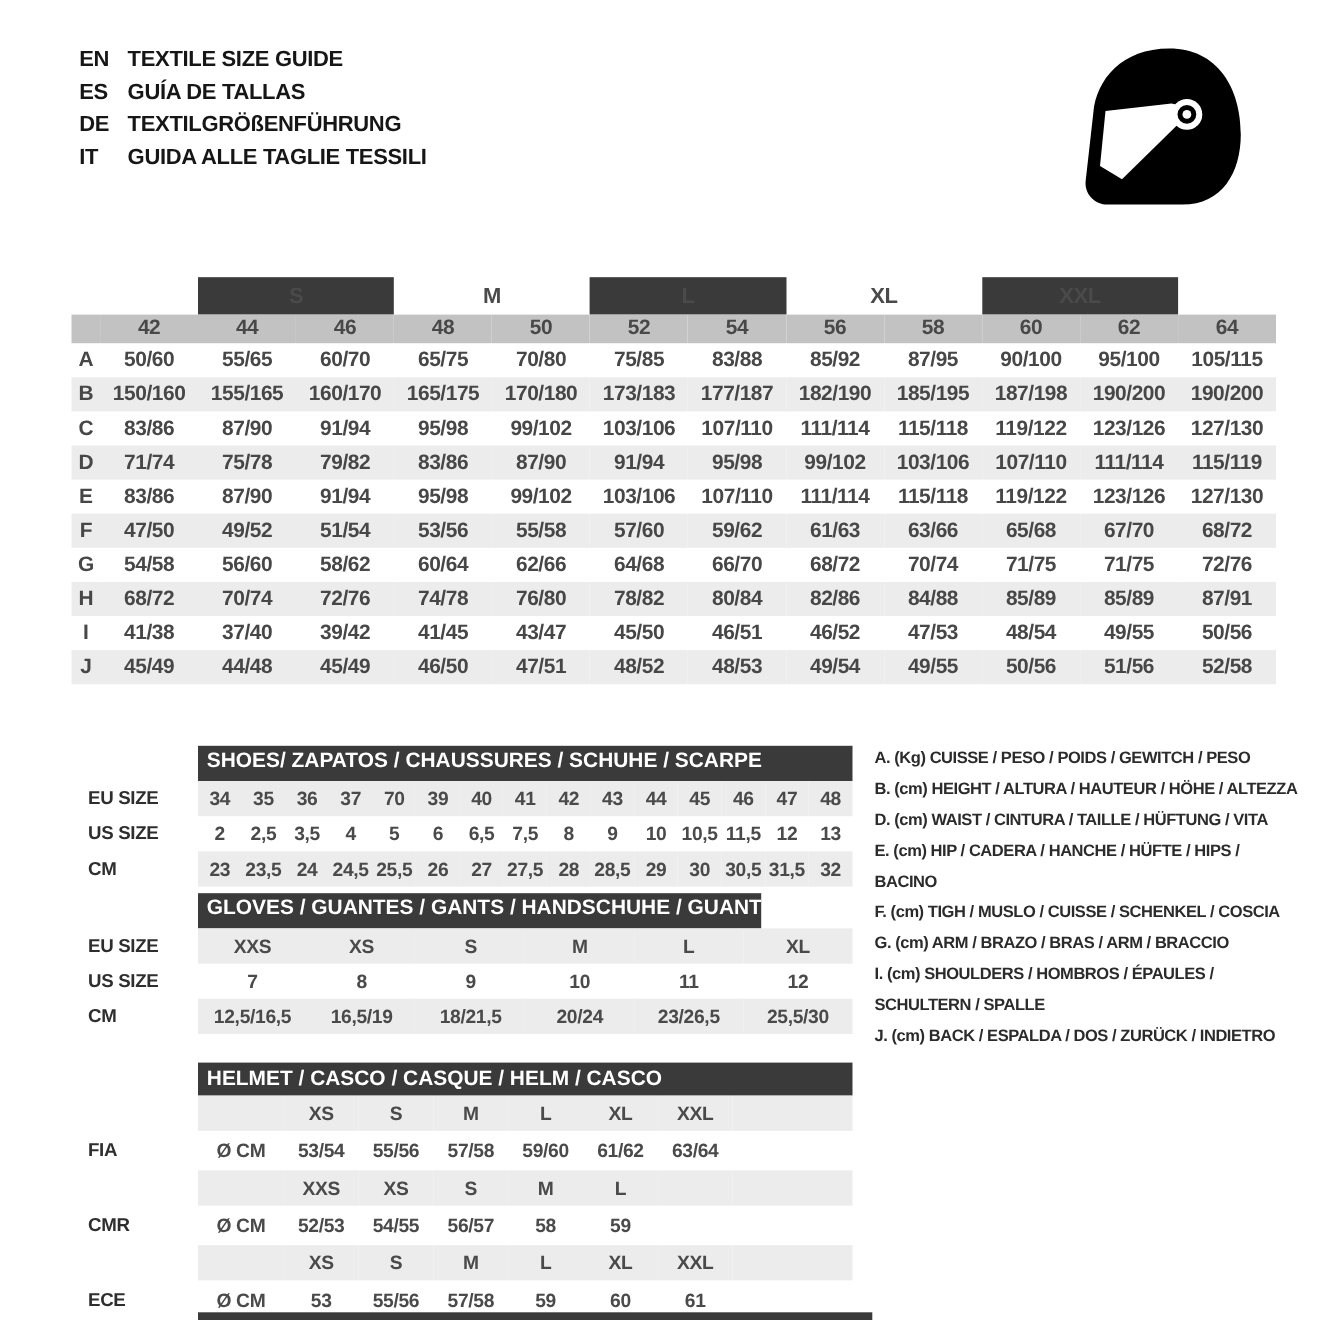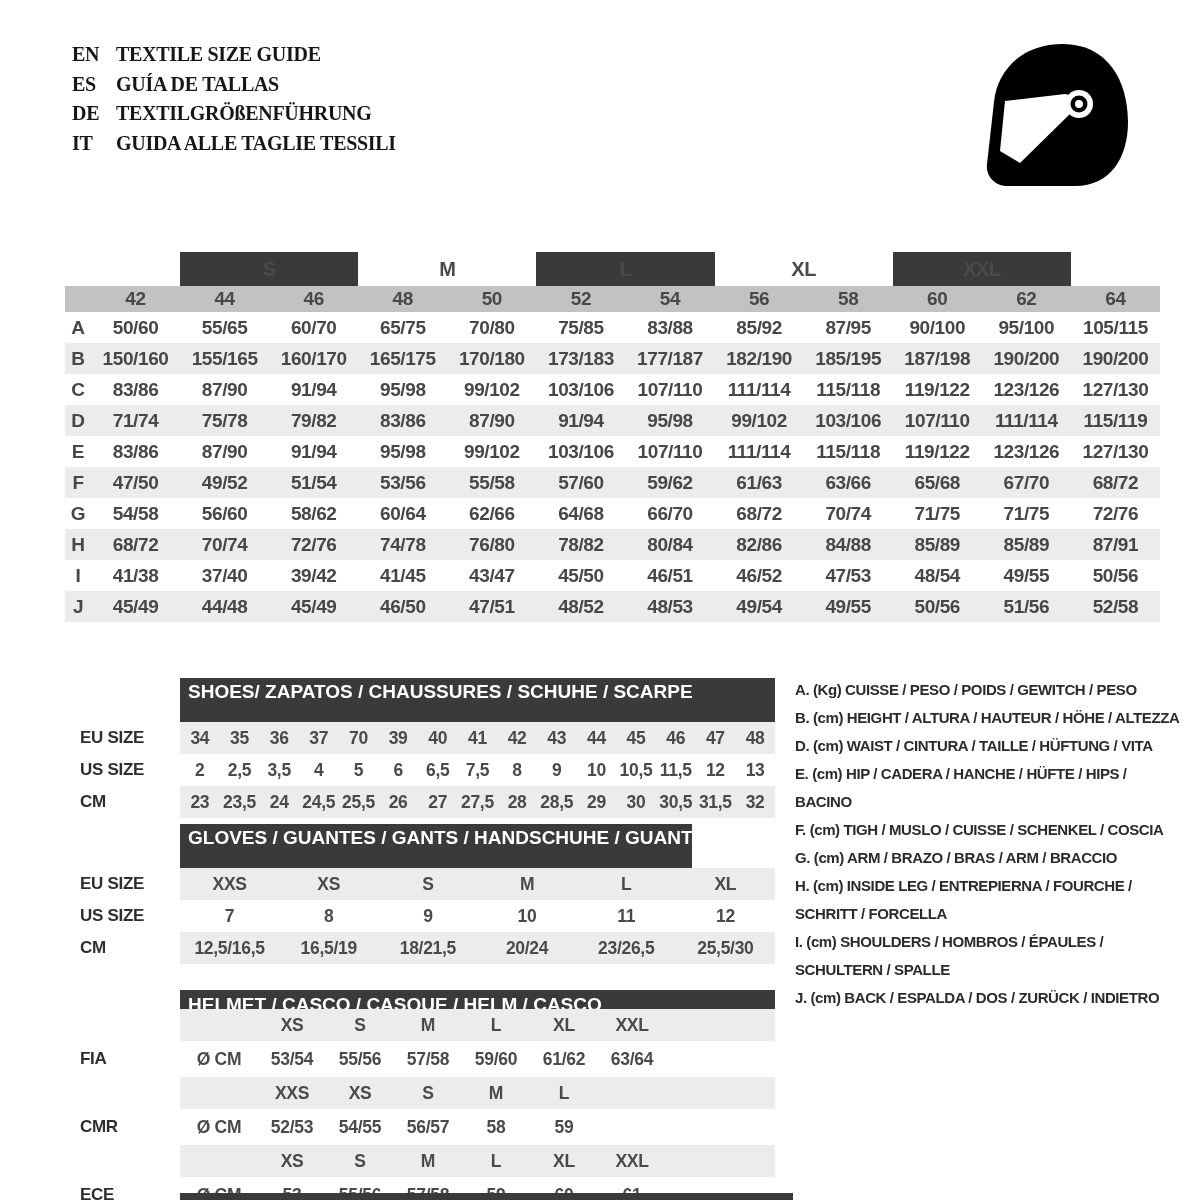--- a/index.html
+++ b/index.html
@@ -7,44 +7,44 @@
   html,body { width:1200px; height:1200px; background:#fff; overflow:hidden; }
   body {
     position:relative;
     font-family:"Liberation Sans", sans-serif;
     font-weight:bold;
     color:var(--text, #4d4d4d);
   }
 
   
   .langs { position:absolute; left:72px; top:40px; font-size:20px; color:#161616; line-height:29.5px; letter-spacing:-0.3px; }
-  .lang-row { display:flex;font-family:Liberation Serif, serif; }
+  .lang-row { display:flex; }
   .lang-code { width:44px; }
 
   
   .helmet-icon { position:absolute; left:975px; top:40px; }
 
   
   table { border-collapse:collapse; table-layout:fixed; }
   td { padding:0; text-align:center; vertical-align:middle; }
   .main-table { position:absolute; left:65px; top:252px; width:1095px; font-size:19px; letter-spacing:-0.4px; color:#474747; }
   .main-table .size-letter-row { height:34px; }
   .main-table .size-letter-row td { font-size:20px; color:#4a4a4a; }
   .main-table .num-row { height:26px; }
   .main-table .num-row td { background:var(--band); color:#484848; }
   .main-table tbody tr { height:31px; }
   .main-table tbody tr.stripe td { background:var(--stripe); }
   .dark { background:var(--dark); color:#fff; }
 
   
   .sections { position:absolute; left:65px; top:678px; width:710px; }
   .bar { margin-left:115px; width:595px; background:var(--dark); color:#fff;
-         font-size:19px; height:44px; line-height:28px; padding-left:8px; text-align:left;
+         font-size:19px; height:32px; line-height:28px; padding-left:8px; text-align:left;
          white-space:nowrap; overflow:hidden; }
-  .bar-helmet { height:19px; line-height:30px; }
+  .bar-helmet { height:30px; line-height:30px; }
   .bar-gloves { width:512px; }
   .sub { width:710px; font-size:17.5px; letter-spacing:-0.3px; color:#4a4a4a; }
   .sub tr { height:32px; }
   .sub td.outlbl { text-align:left; padding-left:15px; font-size:17px; color:#2e2e2e; background:#fff; }
   .sub td.band { background:var(--stripe); }
   .helmet-table tr.val-row { height:36px; }
   .gap-s { height:6px; }
   .gap-m { height:26px; }
 
   
@@ -493,18 +493,17 @@
 
 </div>
 
 <div class="legend">
     <div class="legend-item">A. (Kg) CUISSE / PESO / POIDS / GEWITCH / PESO</div>
     <div class="legend-item">B. (cm) HEIGHT / ALTURA / HAUTEUR / HÖHE / ALTEZZA</div>
     <div class="legend-item">D. (cm) WAIST / CINTURA / TAILLE / HÜFTUNG / VITA</div>
     <div class="legend-item">E. (cm) HIP / CADERA / HANCHE / HÜFTE / HIPS /  BACINO</div>
     <div class="legend-item">F. (cm) TIGH / MUSLO / CUISSE / SCHENKEL / COSCIA</div>
     <div class="legend-item">G. (cm) ARM / BRAZO / BRAS / ARM / BRACCIO</div>
-    <div class="legend-item">H. (cm) INSIDE LEG / ENTREPIERNA / FOURCHE / SCHRITT / FORCELLA</div>
     <div class="legend-item">I.  (cm) SHOULDERS / HOMBROS / ÉPAULES / SCHULTERN / SPALLE</div>
     <div class="legend-item">J. (cm) BACK / ESPALDA / DOS / ZURÜCK / INDIETRO</div>
   </div>
 
 <div class="bottom-bar"></div>
 
 </body></html>

